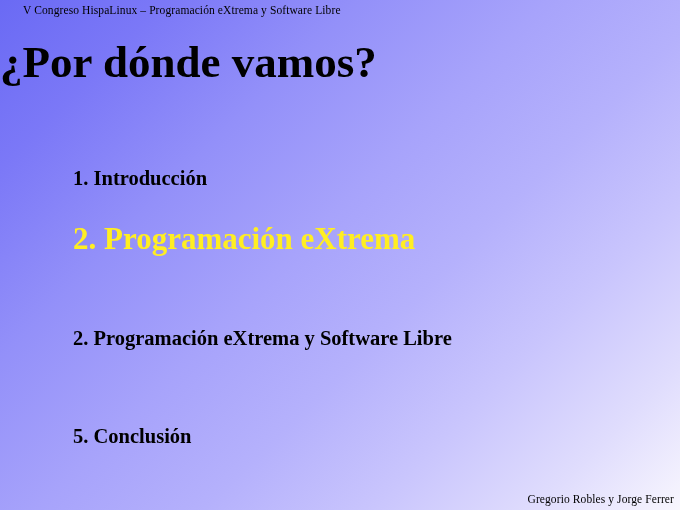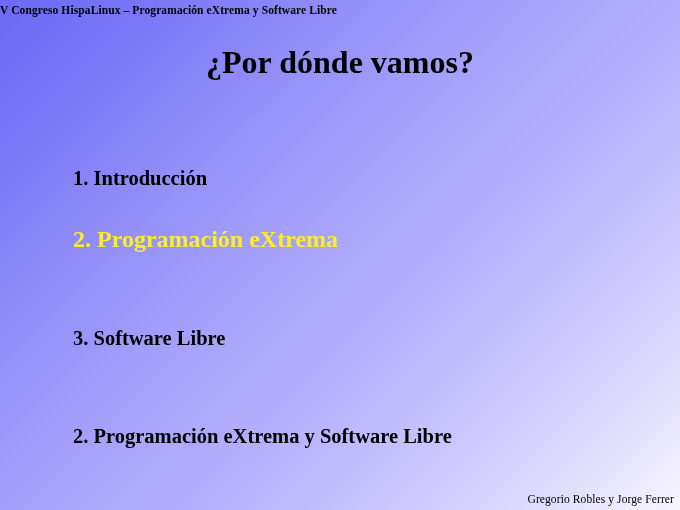--- a/index.html
+++ b/index.html
@@ -35,35 +35,36 @@
     position: absolute;
     top: 1px;
     left: 0px;
     width: 680px;
     height: 16px;
     line-height: 16px;
   }
   #header-text {
     font-family: "Liberation Serif", "DejaVu Serif", serif;
     font-size: 11.5px;
-    font-weight: 700;
+    font-weight: 400;
     color: #000000;
     white-space: nowrap;
     letter-spacing: 0.1px;
+    padding-left: 23px;
   }
 
   
   #slide-title {
     position: absolute;
     top: 36px;
     left: 0;
     width: 680px;
-    text-align: center;
+    text-align: left;
     font-family: "Liberation Serif", "DejaVu Serif", serif;
-    font-size: 32px;
+    font-size: 45px;
     font-weight: 700;
     color: #000000;
     line-height: 52px;
     white-space: nowrap;
   }
 
   
   #agenda-list {
     position: absolute;
     top: 126px;
@@ -79,21 +80,21 @@
     color: #000000;
     white-space: nowrap;
   }
   .agenda-item.level-normal {
     font-size: 20.5px;
     line-height: 24px;
     height: 58px;
     margin-top: 40px;
   }
   .agenda-item.level-highlight {
-    font-size: 24px;
+    font-size: 31px;
     line-height: 30px;
     height: 62px;
     color: #ffee22;
   }
   .agenda-item.last {
     height: auto;
   }
 
   
   #footer-bar {
@@ -122,21 +123,21 @@
 
   <div id="header-bar">
     <span id="header-text">V Congreso HispaLinux – Programación eXtrema y Software Libre</span>
   </div>
 
   <div id="slide-title">¿Por dónde vamos?</div>
 
   <ul id="agenda-list">
     <li class="agenda-item level-normal">1. Introducción</li>
     <li class="agenda-item level-highlight">2. Programación eXtrema</li>
-    <li class="agenda-item level-normal">3. Software Libre</li>
     <li class="agenda-item level-normal">2. Programación eXtrema y Software Libre</li>
+    <li class="agenda-item level-normal last">5. Conclusión</li>
   </ul>
 
   <div id="footer-bar">
     <span id="footer-text">Gregorio Robles y Jorge Ferrer</span>
   </div>
 
 </div>
 
 </body></html>

